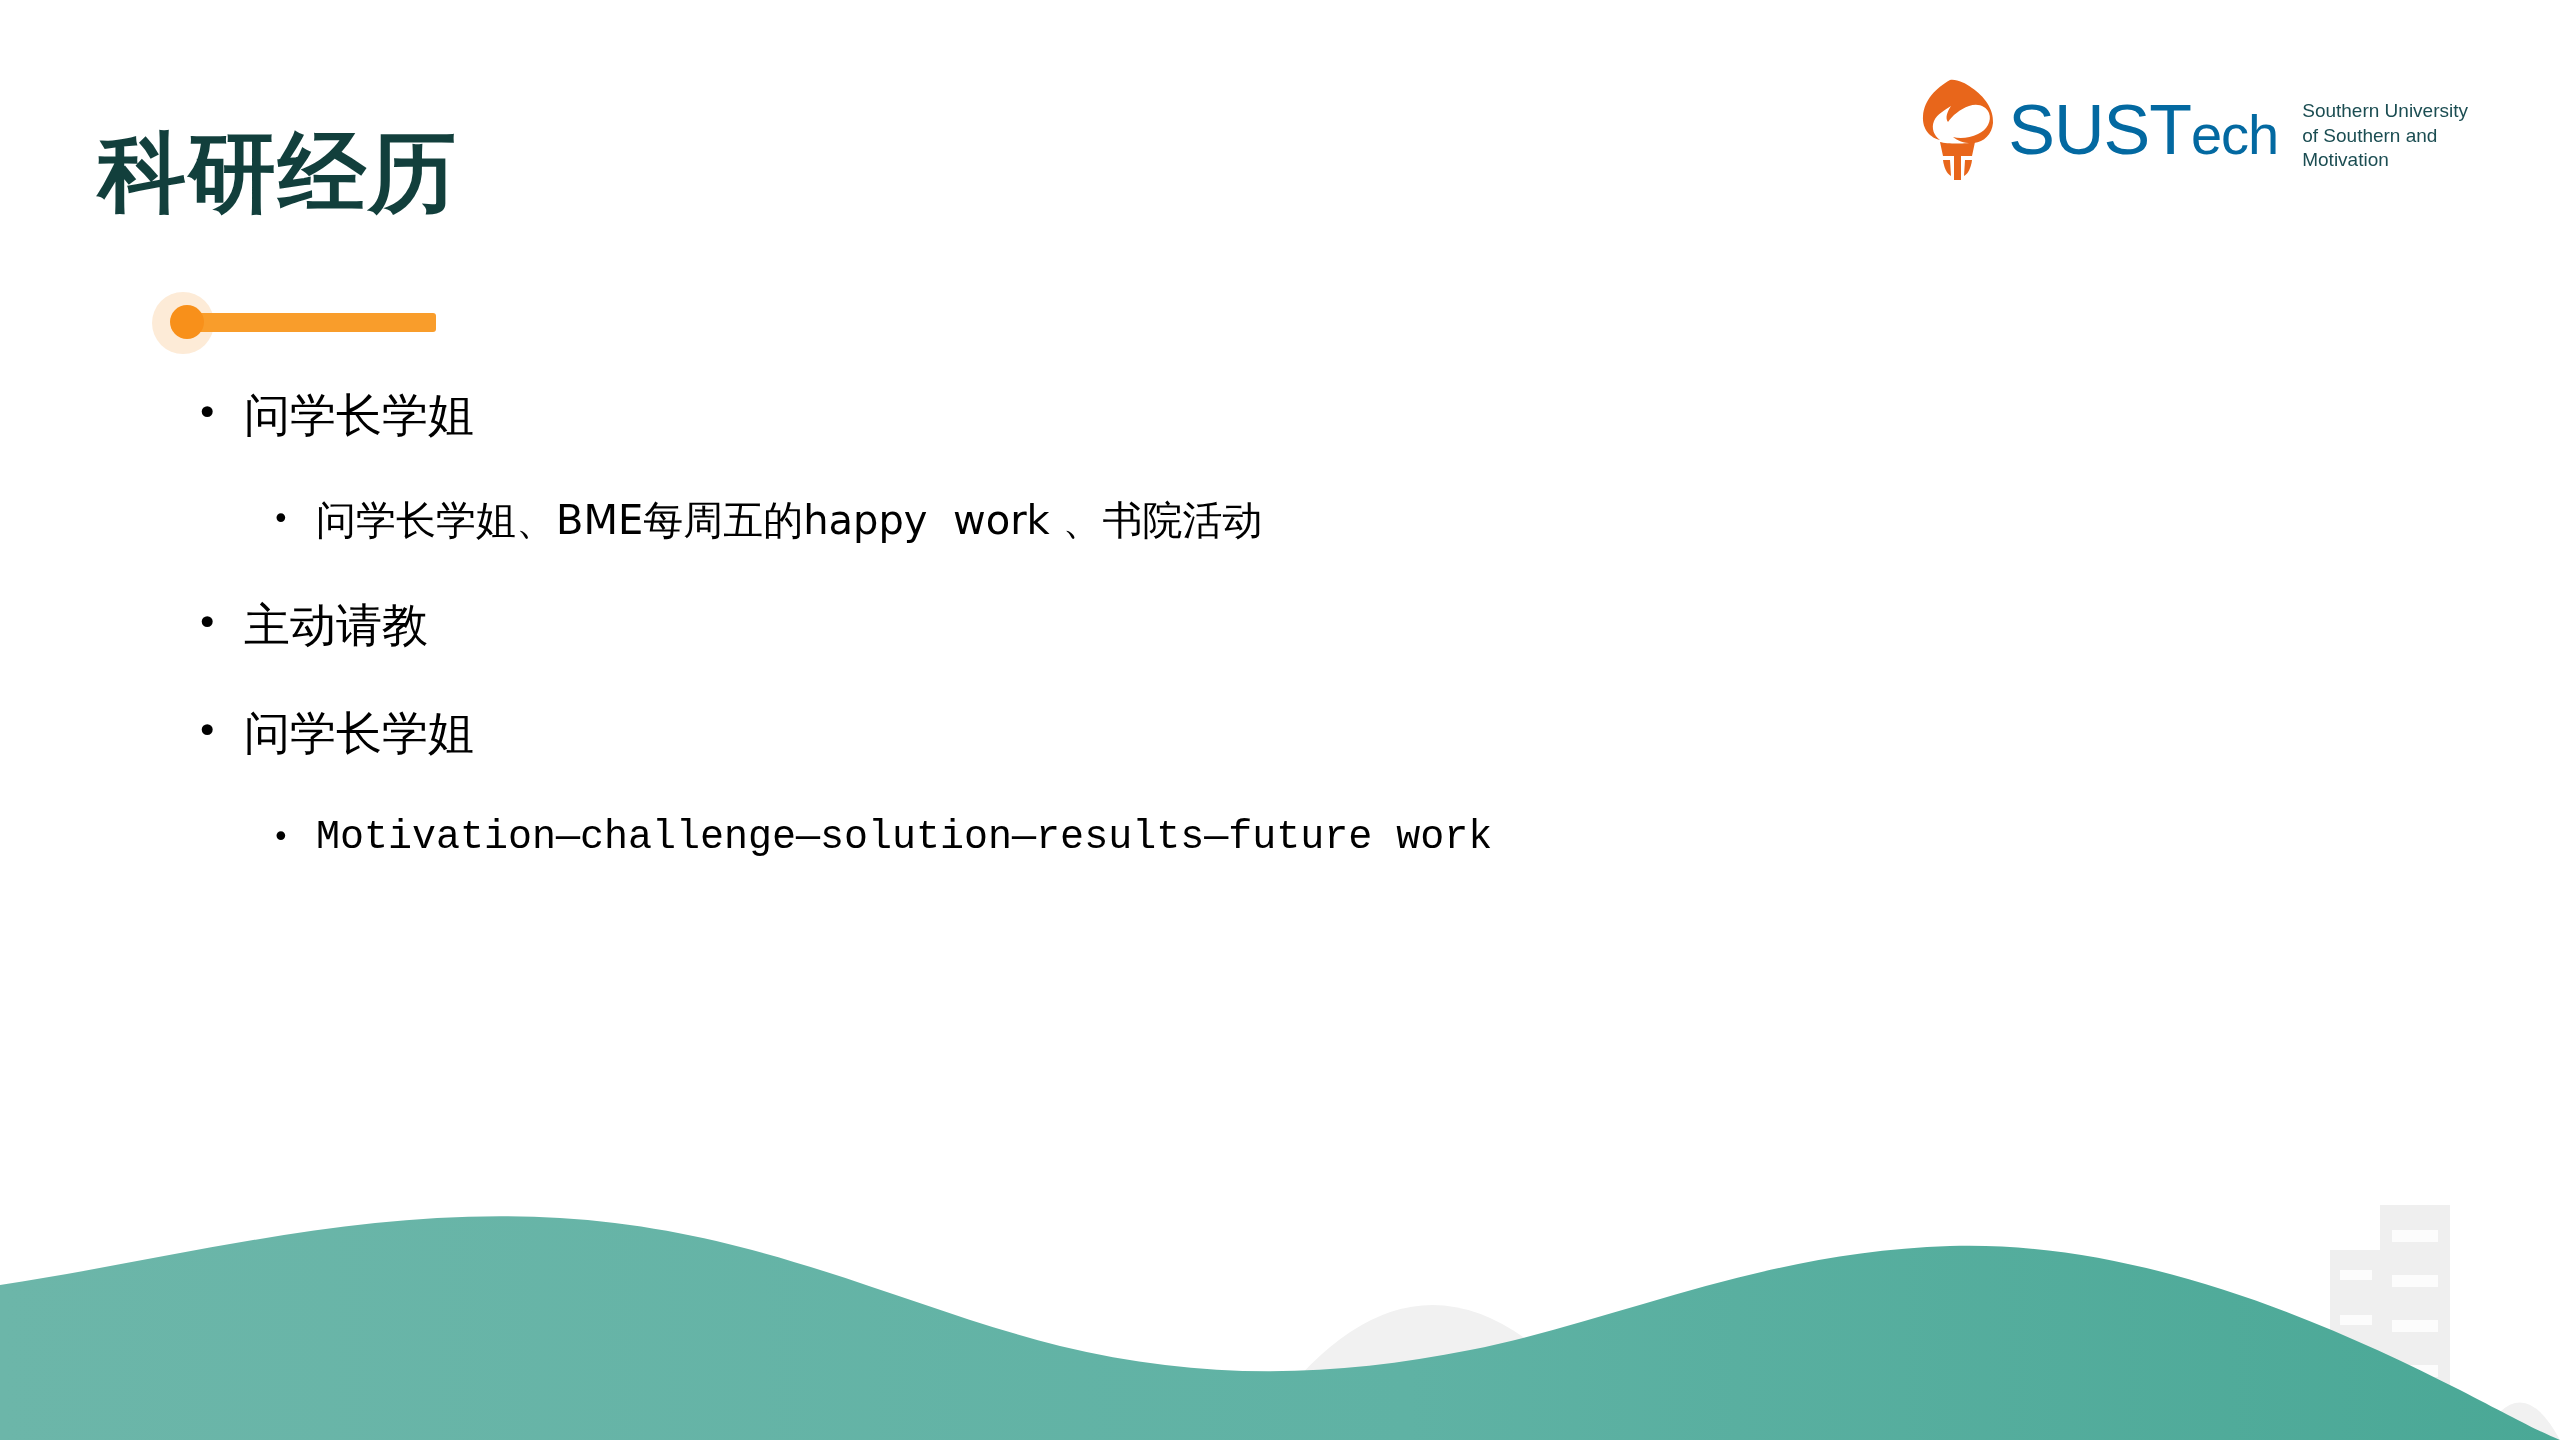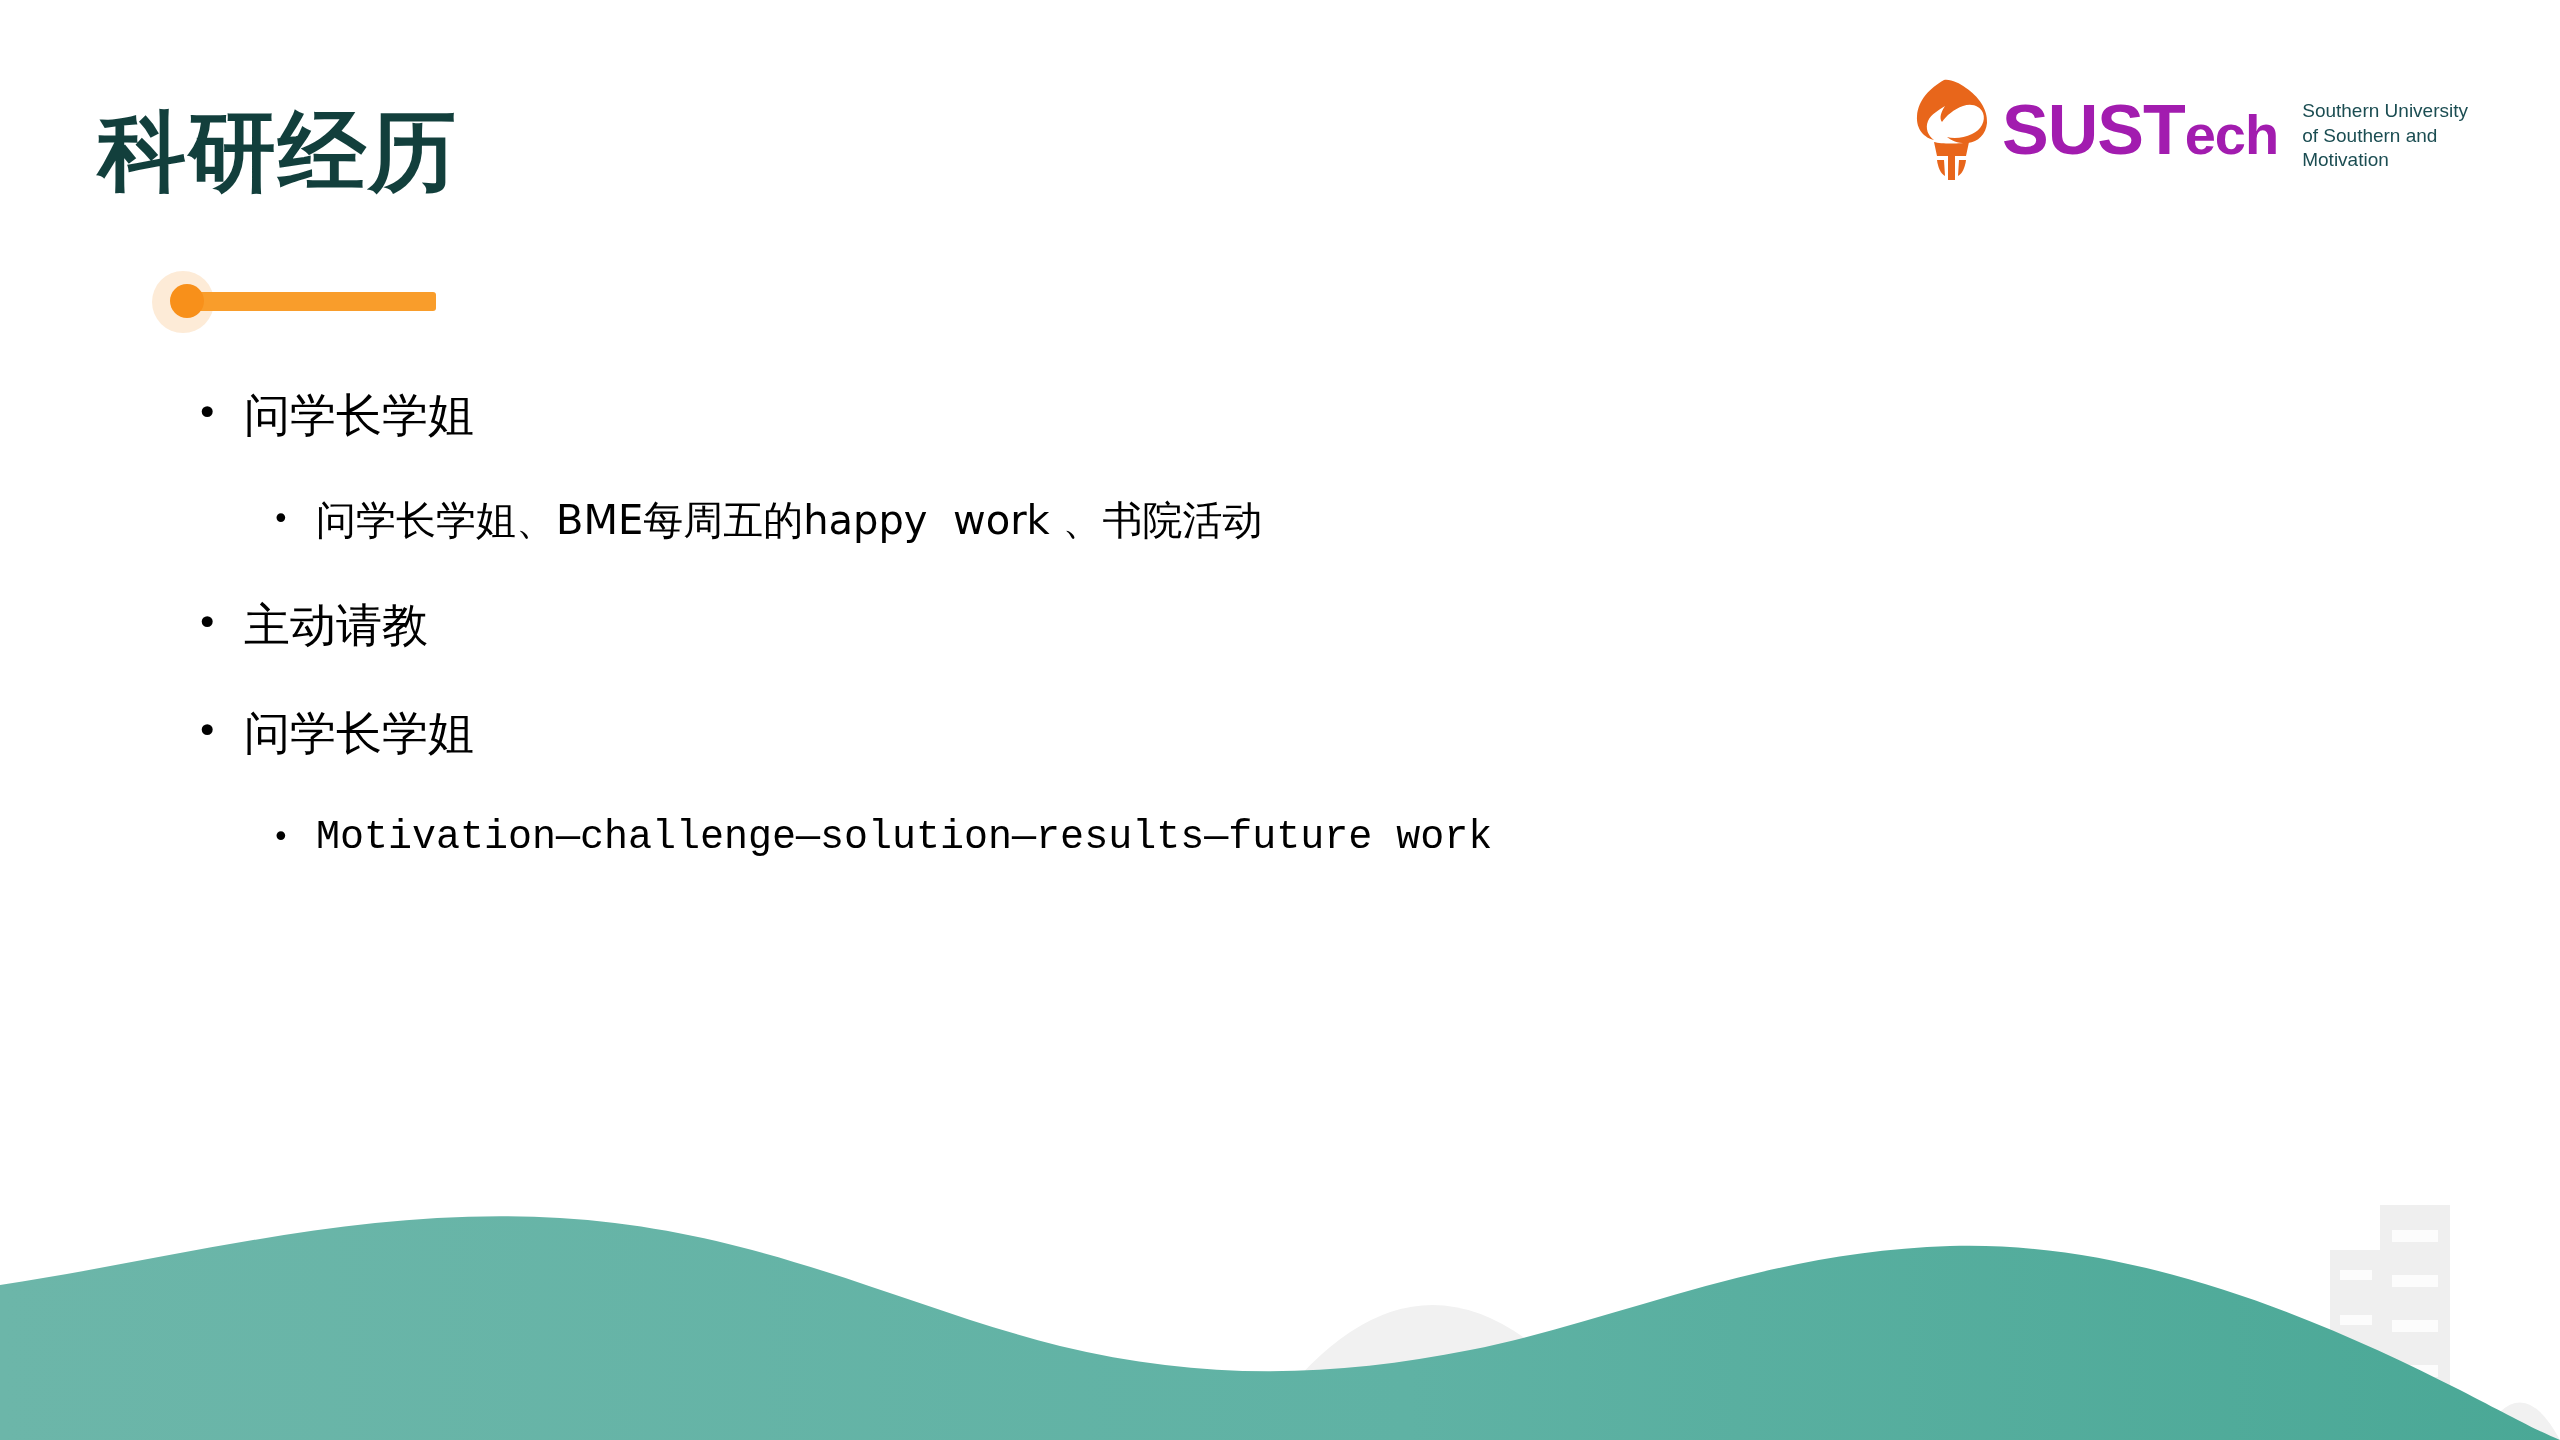--- a/index.html
+++ b/index.html
@@ -30,21 +30,21 @@
     width: 2560px;
     height: 330px;
     pointer-events: none;
   }
   .bottom-art svg { display: block; width: 2560px; height: 330px; }
 
   
   .title-block {
     position: absolute;
     left: 98px;
-    top: 106px;
+    top: 127px;
     width: 1400px;
   }
   .slide-title {
     font-family: "DejaVu Sans", "Liberation Sans", sans-serif;
     font-size: 88px;
     line-height: 1.05;
     font-weight: 700;
     color: #123F3C;
     letter-spacing: 2px;
     margin: 0;
@@ -92,22 +92,22 @@
     right: 92px;
     top: 78px;
     display: flex;
     align-items: center;
     gap: 14px;
   }
   .logo-torch { width: 74px; height: 104px; display: block; }
   .logo-wordmark {
     font-family: "Liberation Sans", "DejaVu Sans", sans-serif;
     font-size: 70px;
-    font-weight: 700;
-    color: #a21caf;
+    font-weight: 400;
+    color: #0369a1;
     letter-spacing: -1px;
     line-height: 1;
     white-space: nowrap;
   }
   .logo-wordmark .lw-small { font-size: 56px; }
   .logo-tagline {
     font-family: "Liberation Sans", "DejaVu Sans", sans-serif;
     font-size: 19px;
     font-weight: 400;
     line-height: 1.30;

